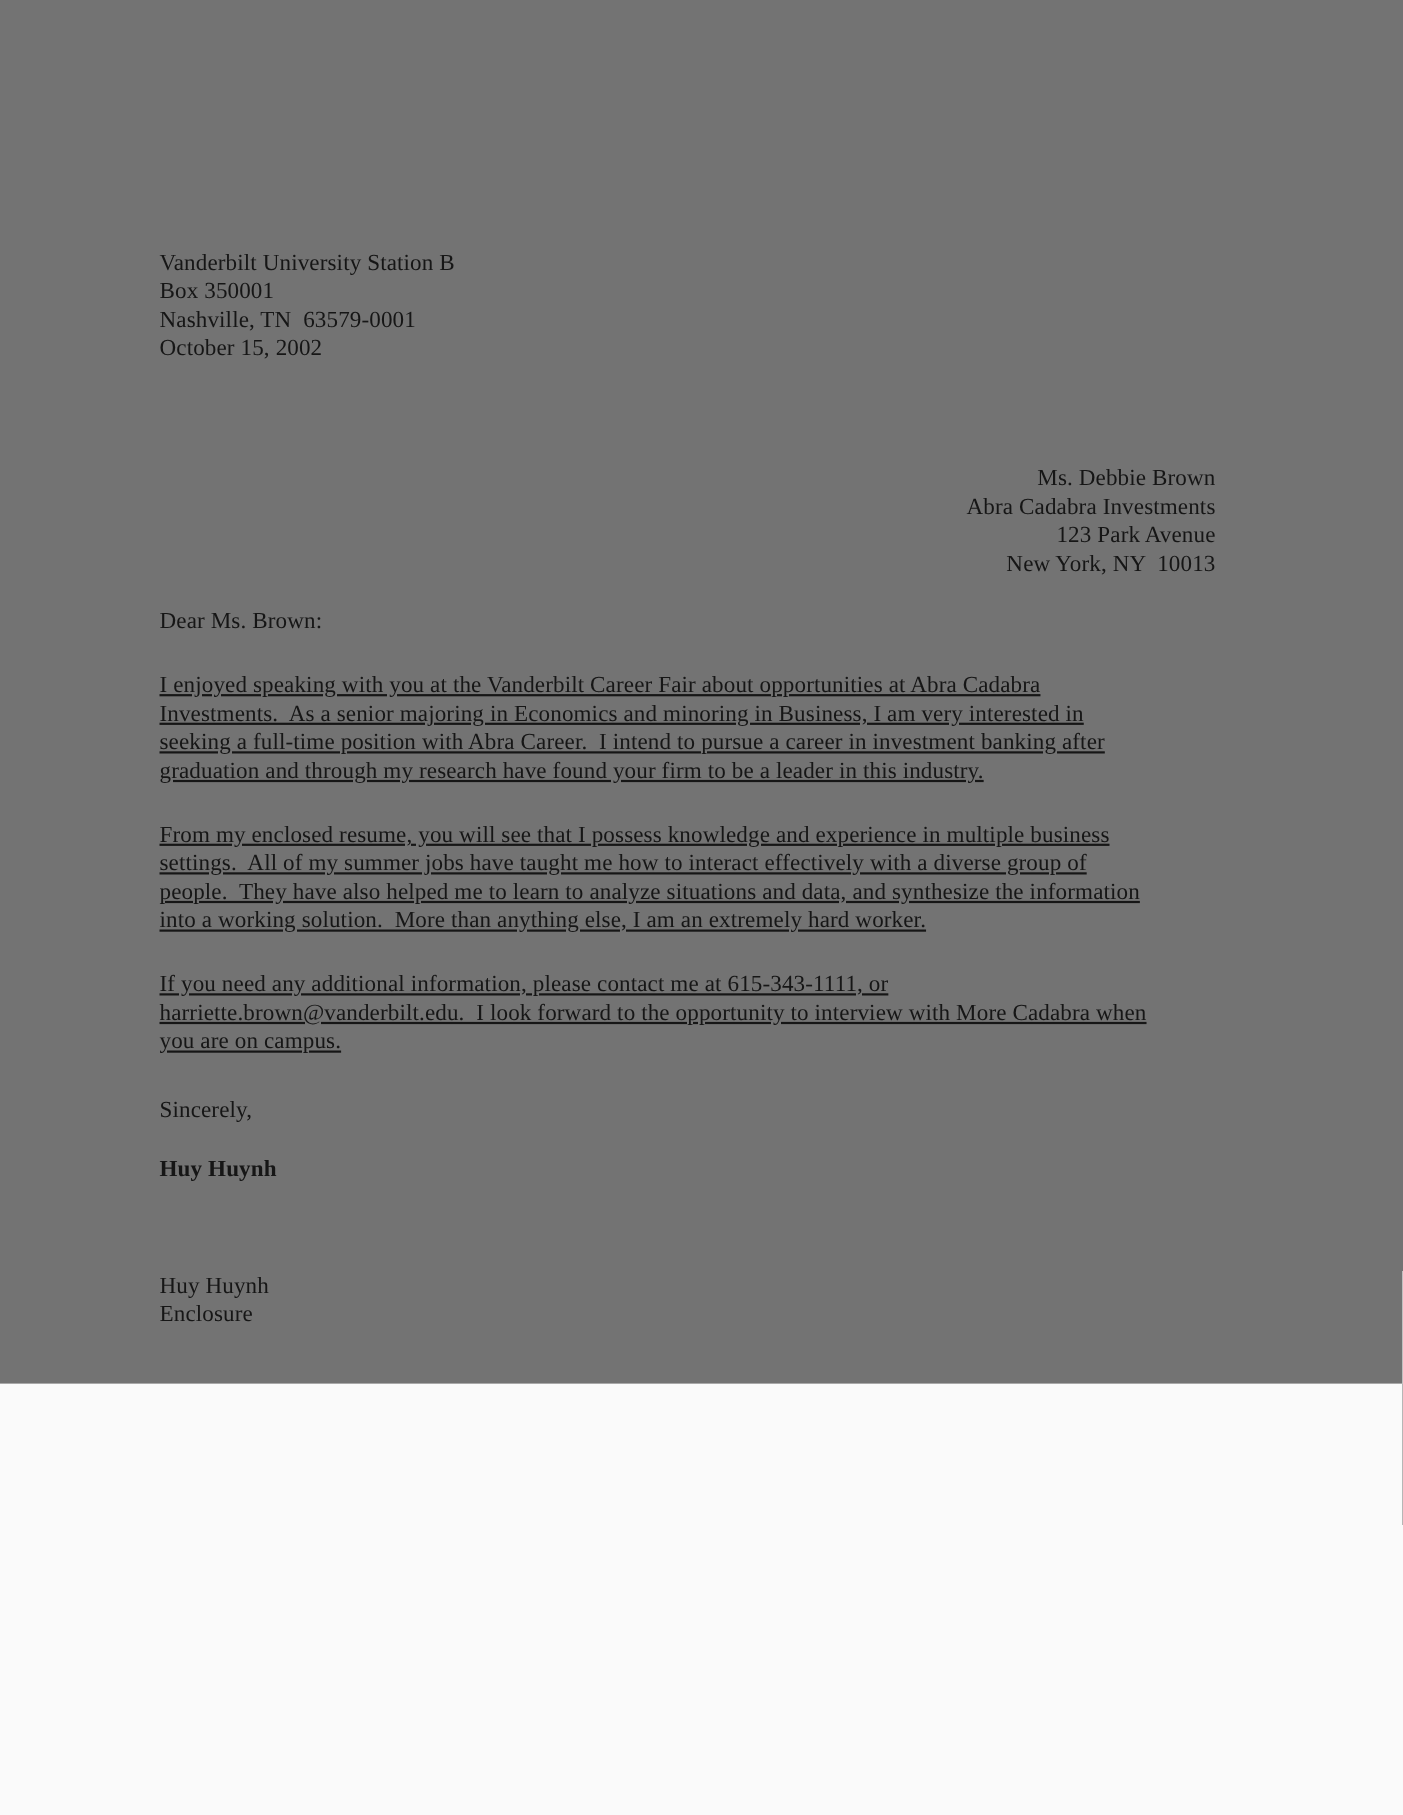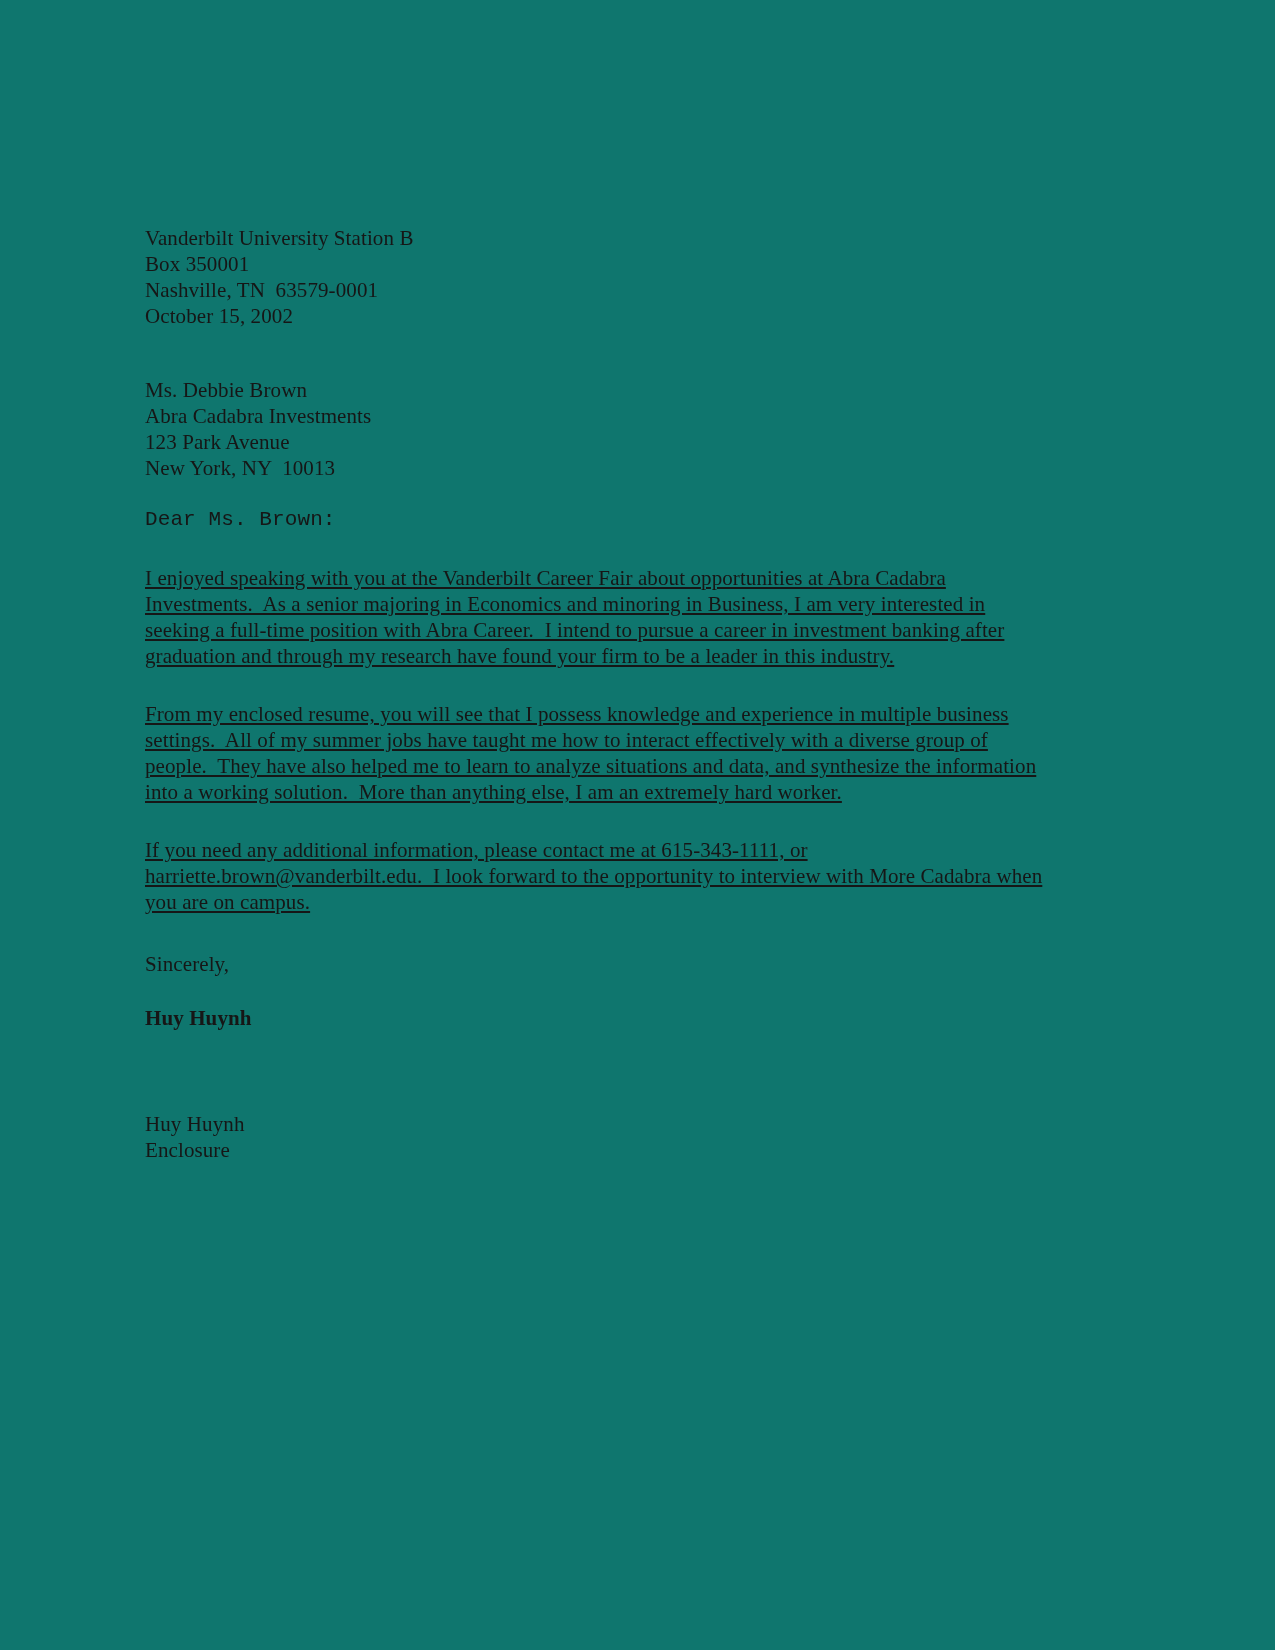--- a/index.html
+++ b/index.html
@@ -3,41 +3,41 @@
 <meta charset="utf-8">
 <style>
   html, body {
     margin: 0;
     padding: 0;
     background: #fafafa;
   }
   .page {
     position: relative;
     width: 1275px;
-    height: 1650px;
-    background: #0f766e;
+    height: 1258px;
+    background: #737373;
     font-family: "Liberation Serif", "DejaVu Serif", serif;
     color: #161616;
     overflow: hidden;
   }
   .content {
     position: absolute;
     left: 145px;
     top: 225px;
     width: 960px;
   }
   .line {
     font-size: 21px;
     line-height: 26px;
     white-space: pre;
     letter-spacing: 0.1px;
   }
   .block { margin: 0; }
-  .recipient   { margin-top: 48px; }
-  .salutation  { margin-top: 26px; font-family: Liberation Mono, monospace; }
+  .recipient   { margin-top: 92px; text-align: right; }
+  .salutation  { margin-top: 26px; }
   .paragraph   { margin-top: 32px; text-decoration: underline; }
   .closing     { margin-top: 36px; }
   .sig-bold    { margin-top: 28px; }
   .sig-bold .line { font-weight: bold; }
   .sig-typed   { margin-top: 80px; }
 </style>
 </head>
 <body>
 
 <div class="page">

